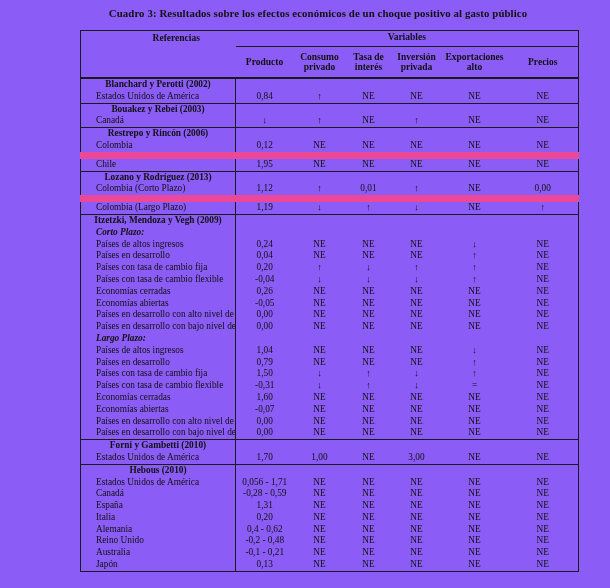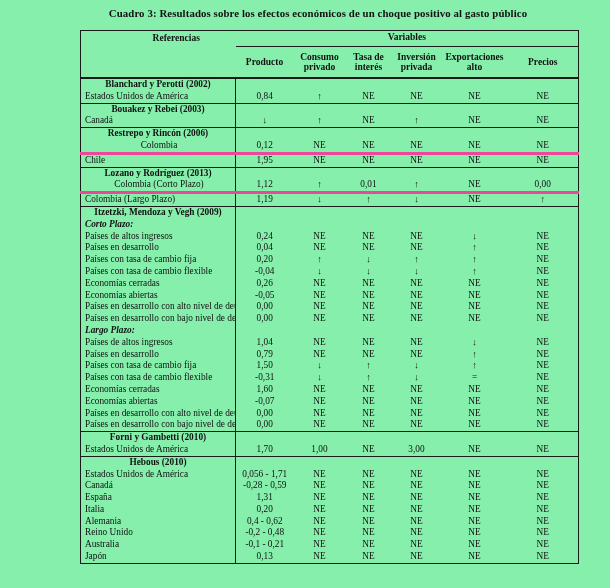--- a/index.html
+++ b/index.html
@@ -8,21 +8,21 @@
     background: #ffffff;
     font-family: "Liberation Serif", "DejaVu Serif", serif;
     color: #111111;
   }
   .page {
     width: 610px;
     height: 588px;
     box-sizing: border-box;
     padding: 5px 30px 0 80px;
     overflow: hidden;
-    background: #86efac;
+    background: #8b5cf6;
   }
   .caption {
     text-align: center;
     font-size: 10.8px;
     font-weight: bold;
     margin: 2px 0 11px -24px; 
     letter-spacing: 0.1px;
   }
   table.tbl {
     border-collapse: collapse;
@@ -74,35 +74,34 @@
   }
   tbody td:first-child {
     border-right: 1px solid #1a1a1a;
   }
   td.sec-name {
     font-weight: bold;
     text-align: center;
   }
   td.lbl {
     text-align: left;
-    padding-left: 4px;
+    padding-left: 15px;
   }
   tr.sub-row td.lbl {
     font-weight: bold;
     font-style: italic;
   }
   td.val {
     text-align: center;
   }
   tr.rule td {
     border-bottom: 1.5px solid #1a1a1a;
   }
   tr.thinrule td {
-    border-bottom: 3px solid #ec4899;
-    text-align: center;
+    border-bottom: 7px solid #ec4899;
   }
   .footnotes {
     width: 498px;
     margin-top: 1px;
     font-size: 8.8px;
     line-height: 10.8px;
   }
   .footnotes div { margin: 0; }
 </style>
 </head>

